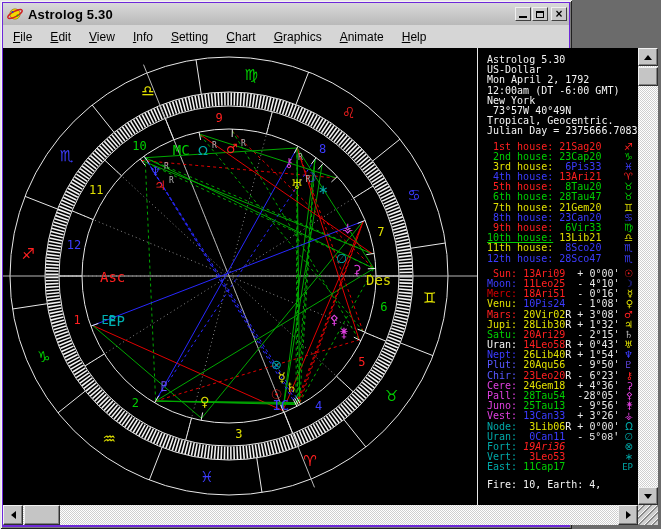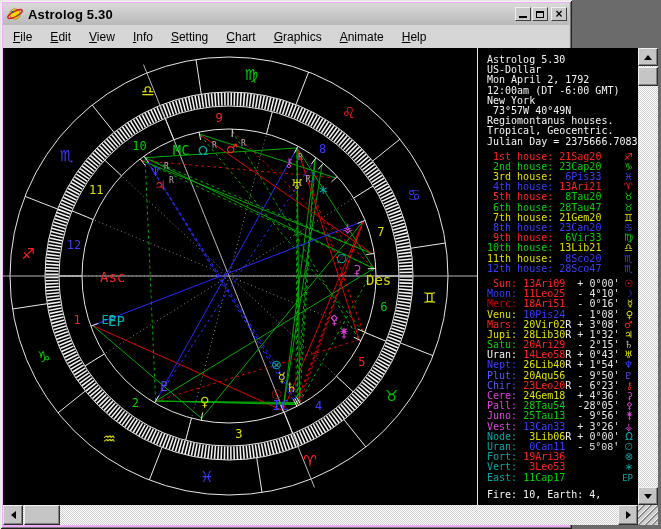--- a/index.html
+++ b/index.html
@@ -1,18 +1,18 @@
 <!DOCTYPE html>
 <html><head>
 <meta charset="utf-8">
 <style>
   html,body{margin:0;padding:0;background:#6b6b6b;}
   *{box-sizing:border-box;}
   .window{
-    position:relative;width:572px;height:529px;background:#f0abfc;
+    position:relative;width:572px;height:529px;background:#6d28d9;
     font-family:"Liberation Sans",sans-serif;
     box-shadow:inset 1px 1px 0 #e8e8e8, inset -1px -1px 0 #202020,
                inset 2px 2px 0 #f4f4f4, inset -2px -2px 0 #7a7a7a;
   }
   .titlebar{
     position:absolute;left:3px;top:3px;right:3px;height:22px;
     background:linear-gradient(#dadada,#b9b9b9);
     display:flex;align-items:center;padding:0 2px;
   }
   .app-icon{width:17px;height:16px;margin:0 4px 0 2px;}
@@ -285,36 +285,35 @@
     <div class="separator"></div>
 
     <div class="sidebar">
       <div id="sb-header">
           <div class="sb-line">Astrolog 5.30</div>
           <div class="sb-line">US-Dollar</div>
           <div class="sb-line">Mon April 2, 1792</div>
           <div class="sb-line">12:00am (DT -6:00 GMT)</div>
           <div class="sb-line">New York</div>
           <div class="sb-line"> 73°57W 40°49N</div>
-          <div class="sb-line">Regiomontanus houses.</div>
           <div class="sb-line">Tropical, Geocentric.</div>
           <div class="sb-line">Julian Day = 2375666.7083</div>
         </div>
       <div class="sb-gap"></div>
       <div id="sb-houses">
           <div class="sb-row"><span style="color: rgb(255, 32, 32);"> 1st house:</span><span> </span><span style="color: rgb(255, 32, 32);">21Sag20</span><span class="glyph" style="color: rgb(255, 32, 32);">♐</span></div>
           <div class="sb-row"><span style="color: rgb(0, 208, 0);"> 2nd house:</span><span> </span><span style="color: rgb(0, 208, 0); text-align: right;">23Cap20</span><span class="glyph" style="color: rgb(0, 208, 0);">♑</span></div>
           <div class="sb-row"><span style="color: rgb(224, 224, 0);"> 3rd house:</span><span> </span><span style="color: rgb(60, 60, 255);"> 6Pis33</span><span class="glyph" style="color: rgb(60, 60, 255);">♓</span></div>
           <div class="sb-row"><span style="color: rgb(60, 60, 255);"> 4th house:</span><span> </span><span style="color: rgb(255, 32, 32);">13Ari21</span><span class="glyph" style="color: rgb(255, 32, 32);">♈</span></div>
           <div class="sb-row"><span style="color: rgb(255, 32, 32);"> 5th house:</span><span> </span><span style="color: rgb(0, 208, 0);"> 8Tau20</span><span class="glyph" style="color: rgb(0, 208, 0);">♉</span></div>
           <div class="sb-row"><span style="color: rgb(0, 208, 0);"> 6th house:</span><span> </span><span style="color: rgb(0, 208, 0);">28Tau47</span><span class="glyph" style="color: rgb(0, 208, 0);">♉</span></div>
           <div class="sb-row"><span style="color: rgb(224, 224, 0);"> 7th house:</span><span> </span><span style="color: rgb(224, 224, 0);">21Gem20</span><span class="glyph" style="color: rgb(224, 224, 0);">♊</span></div>
           <div class="sb-row"><span style="color: rgb(60, 60, 255);"> 8th house:</span><span> </span><span style="color: rgb(60, 60, 255);">23Can20</span><span class="glyph" style="color: rgb(60, 60, 255);">♋</span></div>
           <div class="sb-row"><span style="color: rgb(255, 32, 32);"> 9th house:</span><span> </span><span style="color: rgb(0, 208, 0);"> 6Vir33</span><span class="glyph" style="color: rgb(0, 208, 0);">♍</span></div>
-          <div class="sb-row"><span style="color: rgb(0, 208, 0);">10th house:</span><span> </span><span style="color: rgb(224, 224, 0);">13Lib21</span><span class="glyph" style="color: rgb(224, 224, 0);">♎</span></div>
+          <div class="sb-row"><span style="color: rgb(0, 208, 0); text-decoration: underline;">10th house:</span><span> </span><span style="color: rgb(224, 224, 0);">13Lib21</span><span class="glyph" style="color: rgb(224, 224, 0);">♎</span></div>
           <div class="sb-row"><span style="color: rgb(224, 224, 0);">11th house:</span><span> </span><span style="color: rgb(60, 60, 255);"> 8Sco20</span><span class="glyph" style="color: rgb(60, 60, 255);">♏</span></div>
           <div class="sb-row"><span style="color: rgb(60, 60, 255);">12th house:</span><span> </span><span style="color: rgb(60, 60, 255);">28Sco47</span><span class="glyph" style="color: rgb(60, 60, 255);">♏</span></div>
         </div>
       <div class="sb-gap"></div>
       <div id="sb-planets">
           <div class="sb-row"><span style="color: rgb(255, 32, 32);"> Sun:</span><span> </span><span style="color: rgb(255, 32, 32);">13Ari09</span><span style="color: rgb(244, 244, 244);"> </span><span> </span><span style="color: rgb(232, 232, 232);">+ 0°00'</span><span class="glyph" style="color: rgb(255, 32, 32);">☉</span></div>
           <div class="sb-row"><span style="color: rgb(60, 60, 255);">Moon:</span><span> </span><span style="color: rgb(255, 32, 32);">11Leo25</span><span style="color: rgb(244, 244, 244);"> </span><span> </span><span style="color: rgb(232, 232, 232);">- 4°10'</span><span class="glyph" style="color: rgb(60, 60, 255);">☽</span></div>
           <div class="sb-row"><span style="color: rgb(208, 0, 0);">Merc:</span><span> </span><span style="color: rgb(255, 32, 32);">18Ari51</span><span style="color: rgb(244, 244, 244);"> </span><span> </span><span style="color: rgb(232, 232, 232);">- 0°16'</span><span class="glyph" style="color: rgb(224, 224, 0);">☿</span></div>
           <div class="sb-row"><span style="color: rgb(224, 224, 0);">Venu:</span><span> </span><span style="color: rgb(60, 60, 255);">10Pis24</span><span style="color: rgb(244, 244, 244);"> </span><span> </span><span style="color: rgb(232, 232, 232);">- 1°08'</span><span class="glyph" style="color: rgb(224, 224, 0);">♀</span></div>
           <div class="sb-row"><span style="color: rgb(255, 32, 32); margin-top: 8px;">Mars:</span><span> </span><span style="color: rgb(224, 224, 0);">20Vir02</span><span style="color: rgb(244, 244, 244);">R</span><span> </span><span style="color: rgb(232, 232, 232);">+ 3°08'</span><span class="glyph" style="color: rgb(255, 32, 32);">♂</span></div>
@@ -323,21 +322,21 @@
           <div class="sb-row"><span style="color: rgb(244, 244, 244);">Uran:</span><span> </span><span style="color: rgb(255, 32, 32);">14Leo58</span><span style="color: rgb(244, 244, 244);">R</span><span> </span><span style="color: rgb(232, 232, 232);">+ 0°43'</span><span class="glyph" style="color: rgb(224, 224, 0);">♅</span></div>
           <div class="sb-row"><span style="color: rgb(60, 60, 255);">Nept:</span><span> </span><span style="color: rgb(224, 224, 0);">26Lib40</span><span style="color: rgb(244, 244, 244);">R</span><span> </span><span style="color: rgb(232, 232, 232);">+ 1°54'</span><span class="glyph" style="color: rgb(60, 60, 255);">♆</span></div>
           <div class="sb-row"><span style="color: rgb(88, 88, 255);">Plut:</span><span> </span><span style="color: rgb(224, 224, 0); margin-top: 16px;">20Aqu56</span><span style="color: rgb(244, 244, 244);"> </span><span> </span><span style="color: rgb(232, 232, 232);">- 9°50'</span><span class="glyph" style="color: rgb(112, 80, 255);">♇</span></div>
           <div class="sb-row"><span style="color: rgb(88, 88, 255);">Chir:</span><span> </span><span style="color: rgb(255, 32, 32);">23Leo20</span><span style="color: rgb(244, 244, 244);">R</span><span> </span><span style="color: rgb(232, 232, 232);">- 6°23'</span><span class="glyph" style="color: rgb(255, 32, 32);">⚷</span></div>
           <div class="sb-row"><span style="color: rgb(224, 64, 224);">Cere:</span><span> </span><span style="color: rgb(224, 224, 0);">24Gem18</span><span style="color: rgb(244, 244, 244);"> </span><span> </span><span style="color: rgb(232, 232, 232);">+ 4°36'</span><span class="glyph" style="color: rgb(224, 64, 224);">⚳</span></div>
           <div class="sb-row"><span style="color: rgb(224, 64, 224);">Pall:</span><span> </span><span style="color: rgb(0, 208, 0);">28Tau54</span><span style="color: rgb(244, 244, 244);"> </span><span> </span><span style="color: rgb(232, 232, 232);">-28°05'</span><span class="glyph" style="color: rgb(224, 64, 224);">⚴</span></div>
           <div class="sb-row"><span style="color: rgb(224, 64, 224);">Juno:</span><span> </span><span style="color: rgb(0, 208, 0);">25Tau13</span><span style="color: rgb(244, 244, 244);"> </span><span> </span><span style="color: rgb(232, 232, 232);">- 9°56'</span><span class="glyph" style="color: rgb(224, 64, 224);">⚵</span></div>
           <div class="sb-row"><span style="color: rgb(224, 64, 224);">Vest:</span><span> </span><span style="color: rgb(60, 60, 255);">13Can33</span><span style="color: rgb(244, 244, 244);"> </span><span> </span><span style="color: rgb(232, 232, 232);">+ 3°26'</span><span class="glyph" style="color: rgb(224, 64, 224);">⚶</span></div>
           <div class="sb-row"><span style="color: rgb(0, 168, 168);">Node:</span><span> </span><span style="color: rgb(224, 224, 0);"> 3Lib06</span><span style="color: rgb(244, 244, 244);">R</span><span> </span><span style="color: rgb(232, 232, 232);">+ 0°00'</span><span class="glyph" style="color: rgb(0, 168, 168);">Ω</span></div>
           <div class="sb-row"><span style="color: rgb(0, 168, 168);">Uran:</span><span> </span><span style="color: rgb(60, 60, 255);"> 0Can11</span><span style="color: rgb(244, 244, 244);"> </span><span> </span><span style="color: rgb(232, 232, 232); font-family: Liberation Mono, monospace;">- 5°08'</span><span class="glyph" style="color: rgb(0, 168, 168);">∅</span></div>
-          <div class="sb-row"><span style="color: rgb(0, 168, 168);">Fort:</span><span> </span><span style="color: rgb(255, 32, 32);">19Ari36</span><span style="color: rgb(244, 244, 244);"> </span><span> </span><span style="color: rgb(232, 232, 232);"></span><span class="glyph" style="color: rgb(0, 168, 168);">⊗</span></div>
+          <div class="sb-row"><span style="color: rgb(0, 168, 168);">Fort:</span><span> </span><span style="color: rgb(255, 32, 32); font-style: italic;">19Ari36</span><span style="color: rgb(244, 244, 244);"> </span><span> </span><span style="color: rgb(232, 232, 232);"></span><span class="glyph" style="color: rgb(0, 168, 168);">⊗</span></div>
           <div class="sb-row"><span style="color: rgb(0, 168, 168);">Vert:</span><span> </span><span style="color: rgb(255, 32, 32);"> 3Leo53</span><span style="color: rgb(244, 244, 244);"> </span><span> </span><span style="color: rgb(232, 232, 232);"></span><span class="glyph" style="color: rgb(0, 168, 168);">∗</span></div>
           <div class="sb-row"><span style="color: rgb(0, 168, 168);">East:</span><span> </span><span style="color: rgb(0, 208, 0);">11Cap17</span><span style="color: rgb(244, 244, 244);"> </span><span> </span><span style="color: rgb(232, 232, 232);"></span><span class="glyph txt" style="color: rgb(0, 168, 168);">EP</span></div>
         </div>
       <div class="sb-gap"></div>
       <div class="footer-line">Fire: 10, Earth: 4,</div>
     </div>
 
     <div class="vscroll track">
       <div class="sb-btn" style="left:0;top:0;width:20px;height:18px;">
           <span class="tri up"></span>

